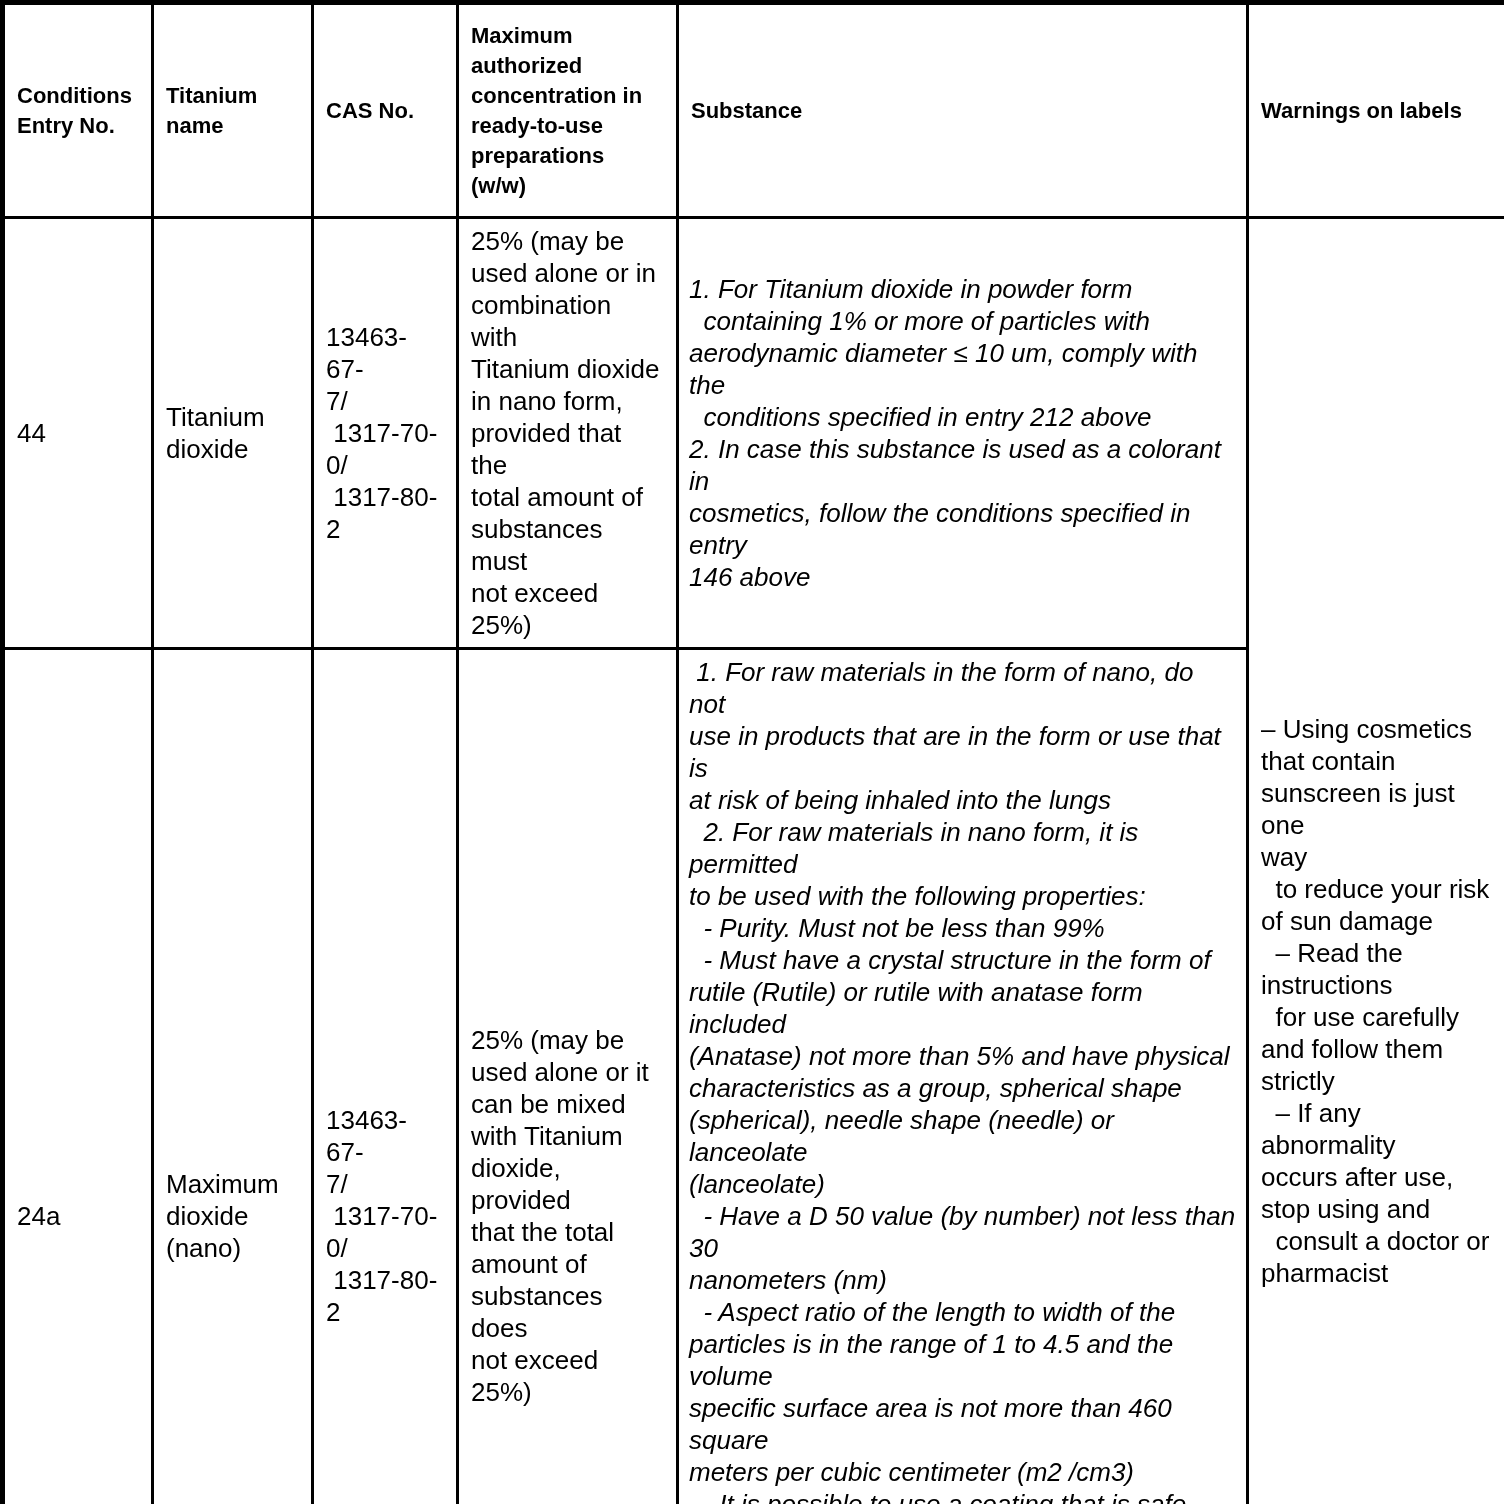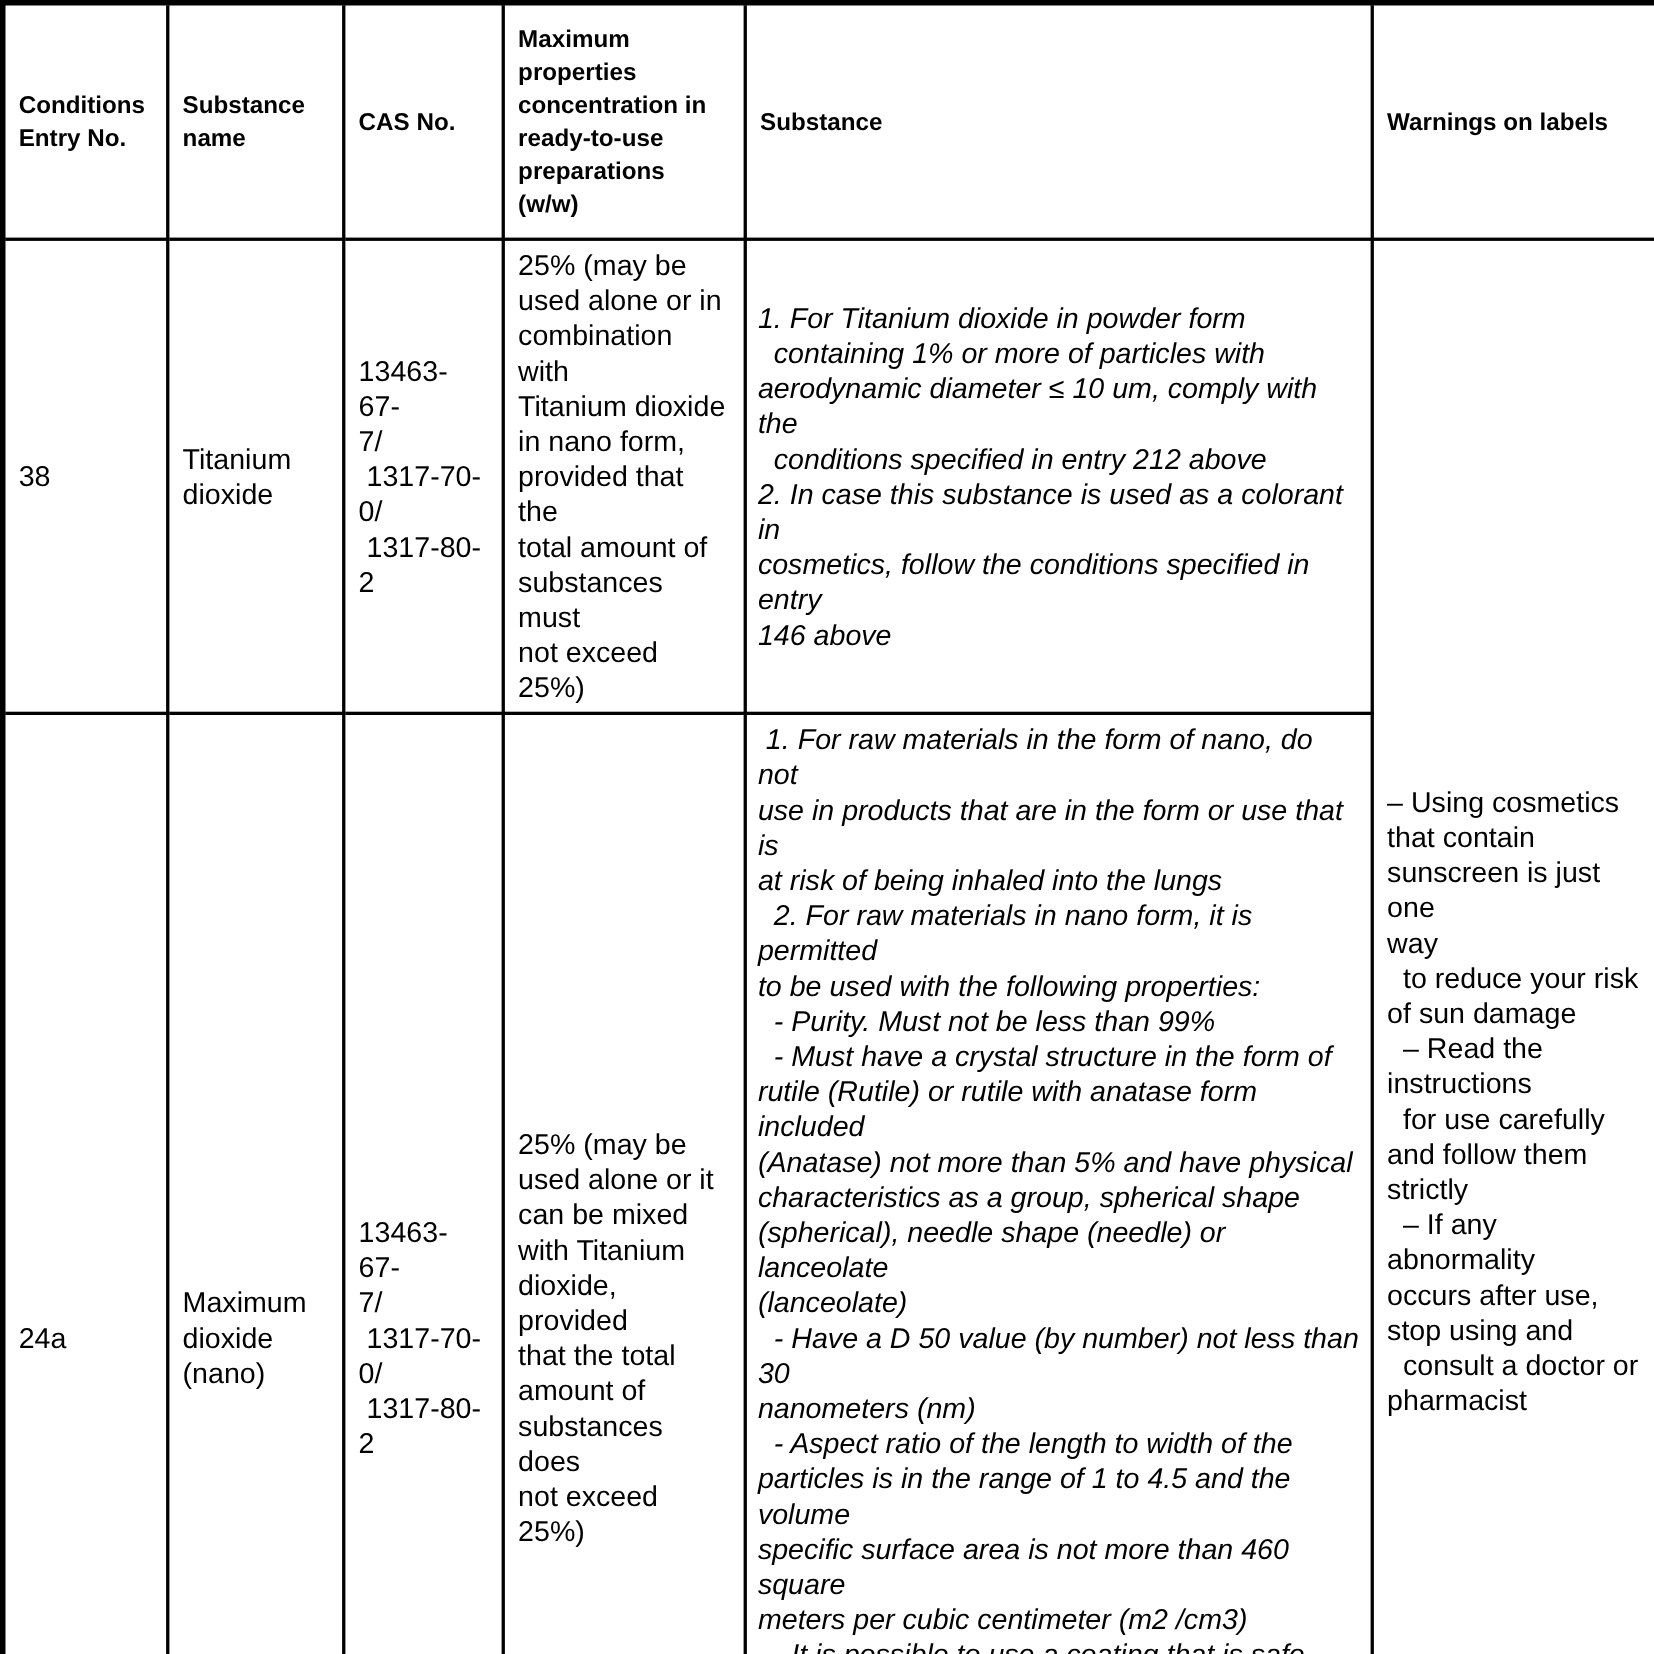--- a/index.html
+++ b/index.html
@@ -55,40 +55,40 @@
     <col style="width:220px">
     <col style="width:570px">
     <col style="width:259px">
   </colgroup>
   <thead>
     <tr style="height:215px;">
       <th>
         <span class="cell-text">Conditions Entry No.</span>
       </th>
       <th>
-        <span class="cell-text">Substance name</span>
+        <span class="cell-text">Titanium name</span>
       </th>
       <th>
         <span class="cell-text">CAS No.</span>
       </th>
       <th>
-        <span class="cell-text">Maximum properties concentration in ready-to-use preparations (w/w)</span>
+        <span class="cell-text">Maximum authorized concentration in ready-to-use preparations (w/w)</span>
       </th>
       <th>
         <span class="cell-text">Substance</span>
       </th>
       <th>
         <span class="cell-text">Warnings on labels</span>
       </th>
     </tr>
   </thead>
   <tbody>
     <tr style="height:342px;">
       <td class="col-entry">
-        <span class="cell-text">38</span>
+        <span class="cell-text">44</span>
       </td>
       <td class="col-substance">
         <span class="cell-text">Titanium dioxide</span>
       </td>
       <td class="col-cas">
         <span class="cell-text">13463-67-
 7/
  1317-70-
 0/
  1317-80-2</span>

